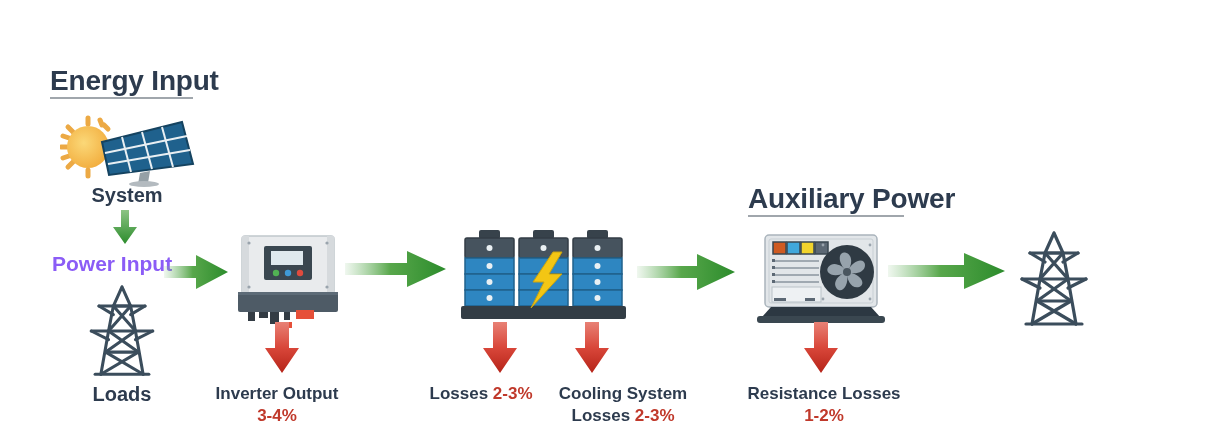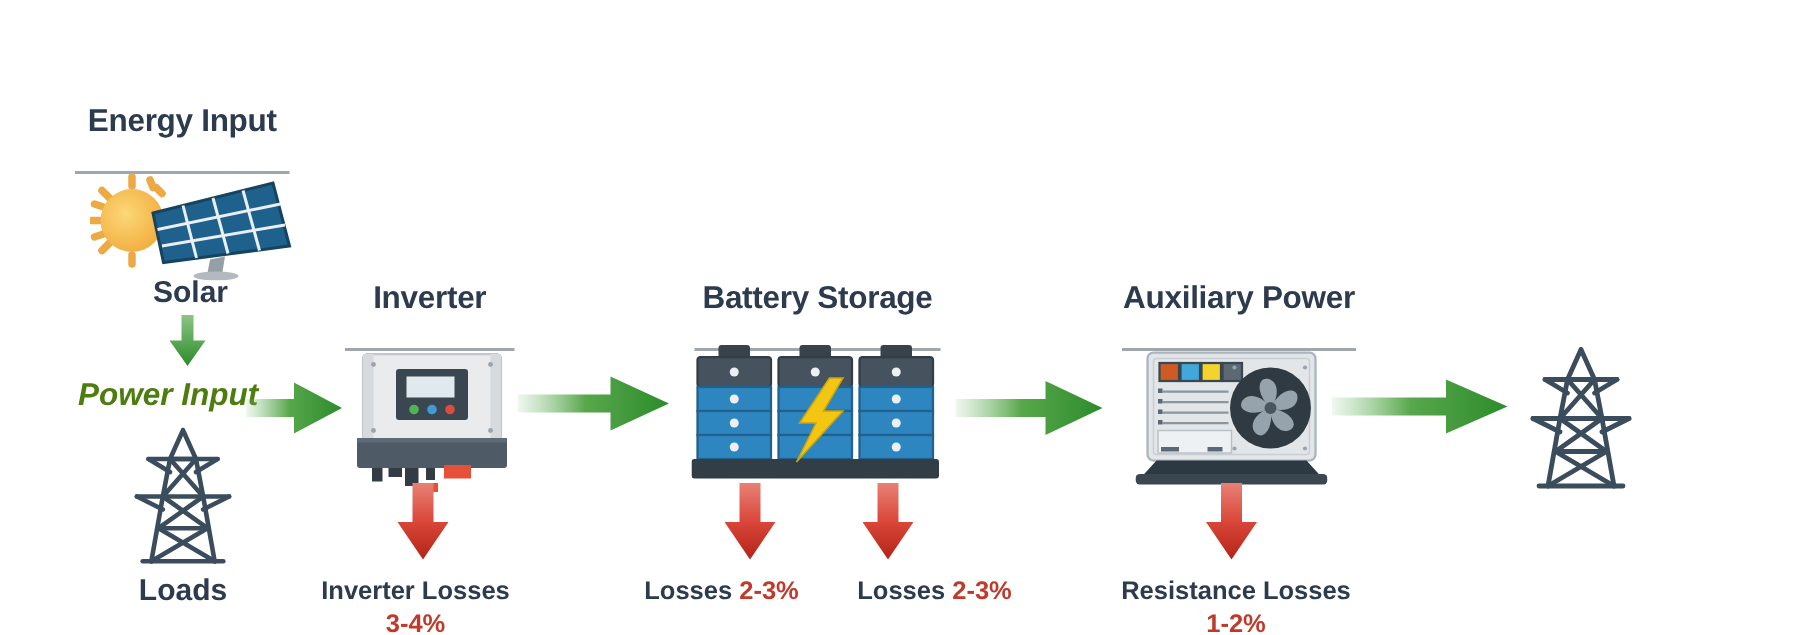--- a/index.html
+++ b/index.html
@@ -2,30 +2,30 @@
 <html><head>
 <meta charset="utf-8">
 <style>
   html,body{margin:0;padding:0;background:#fff;}
   #canvas{
     position:relative;width:1210px;height:423px;background:#ffffff;
     overflow:hidden;font-family:"Liberation Sans",sans-serif;
   }
   .abs{position:absolute;}
   .heading{
-    font-size:21px;font-weight:bold;color:#2d3b4e;text-align:center;
-    letter-spacing:-0.2px;line-height:26px;padding-bottom:20px;
+    font-size:28px;font-weight:bold;color:#2d3b4e;text-align:center;
+    letter-spacing:-0.2px;line-height:26px;padding-bottom:3px;
     border-bottom:2px solid #a0a6ac;white-space:nowrap;
   }
   .node-label{
     font-size:20px;font-weight:600;color:#2d3b4e;text-align:center;
     transform:translateX(-50%);white-space:nowrap;
   }
   .power-input{
-    font-size:21px;font-weight:bold;font-style:italic;color:#4d7c0f;white-space:nowrap;
+    font-size:21px;font-weight:bold;color:#8b5cf6;white-space:nowrap;
   }
   .loss{
     transform:translateX(-50%);text-align:center;font-size:17px;font-weight:bold;
     color:#2d3b4e;line-height:22px;white-space:nowrap;
   }
   .loss .pct{color:#c0392b;}
 </style>
 </head>
 <body>
 
@@ -89,40 +89,38 @@
       <line x1="62" y1="25" x2="71" y2="60"></line>
       <line x1="82" y1="20" x2="92" y2="57"></line>
       <line x1="102" y1="15" x2="113" y2="55"></line>
       <line x1="45" y1="41" x2="127" y2="24"></line>
       <line x1="48" y1="52" x2="130" y2="38"></line>
     </g>
     <polygon points="80,61 90,59 88,71 78,72" fill="#95a0a6"></polygon>
     <ellipse cx="84" cy="72" rx="15" ry="3" fill="#b3babf"></ellipse>
   </svg>
 
-  <div class="abs node-label" style="left:127px;top:184px;">Solar</div>
+  <div class="abs node-label" style="left:127px;top:184px;">System</div>
 
   <svg class="abs" style="left:112px;top:210px;" width="26" height="35" viewBox="0 0 26 35">
     <path d="M9,0 L17,0 L17,17 L25,17 L13,34 L1,17 L9,17 Z" fill="url(#gGreenV)"></path>
   </svg>
 
   <div class="abs power-input" style="left:52px;top:252px;">Power Input</div>
 
   <svg class="abs" style="left:164px;top:253px;" width="66" height="38" viewBox="0 0 66 38">
     <path d="M0,13 L32,13 L32,2 L64,19 L32,36 L32,25 L0,25 Z" fill="url(#gGreenH)"></path>
   </svg>
 
   <svg class="abs" style="left:82px;top:283px;" width="80" height="96" viewBox="0 0 80 100">
     <use href="#towerSym"></use>
   </svg>
 
   <div class="abs node-label" style="left:122px;top:383px;">Loads</div>
 
-  <div class="abs heading" style="left:230px;top:186px;width:113px;">Inverter</div>
-  <div class="abs heading" style="left:463px;top:186px;width:164px;">Battery Storage</div>
   <div class="abs heading" style="left:748px;top:186px;width:156px;">Auxiliary Power</div>
 
   <svg class="abs" style="left:236px;top:234px;" width="106" height="94" viewBox="0 0 106 94">
     <rect x="6" y="2" width="92" height="58" rx="3" fill="#e9ebed" stroke="#c0c7cc" stroke-width="1.5"></rect>
     <rect x="6" y="2" width="7" height="58" fill="#d6dadd"></rect>
     <rect x="91" y="2" width="7" height="58" fill="#d6dadd"></rect>
     <circle cx="13" cy="9" r="1.6" fill="#9aa4ad"></circle>
       <circle cx="91" cy="9" r="1.6" fill="#9aa4ad"></circle>
     <circle cx="13" cy="53" r="1.6" fill="#9aa4ad"></circle>
       <circle cx="91" cy="53" r="1.6" fill="#9aa4ad"></circle>
@@ -242,27 +240,28 @@
     <path d="M10,0 L24,0 L24,26 L34,26 L17,51 L0,26 L10,26 Z" fill="url(#gRed)"></path>
   </svg>
   <svg class="abs" style="left:575px;top:322px;" width="34" height="52" viewBox="0 0 34 52">
     <path d="M10,0 L24,0 L24,26 L34,26 L17,51 L0,26 L10,26 Z" fill="url(#gRed)"></path>
   </svg>
   <svg class="abs" style="left:804px;top:322px;" width="34" height="52" viewBox="0 0 34 52">
     <path d="M10,0 L24,0 L24,26 L34,26 L17,51 L0,26 L10,26 Z" fill="url(#gRed)"></path>
   </svg>
 
   <div class="abs loss" style="left:277px;top:383px;">
-    <div>Inverter Losses</div>
+    <div>Inverter Output</div>
     <div><span></span><span class="pct">3-4%</span></div>
   </div>
   <div class="abs loss" style="left:481px;top:383px;">
     <div><span>Losses </span><span class="pct">2-3%</span></div>
   </div>
   <div class="abs loss" style="left:623px;top:383px;">
+    <div>Cooling System</div>
     <div><span>Losses </span><span class="pct">2-3%</span></div>
   </div>
   <div class="abs loss" style="left:824px;top:383px;">
     <div>Resistance Losses</div>
     <div><span></span><span class="pct">1-2%</span></div>
   </div>
 
 </div>
 
 </body></html>

